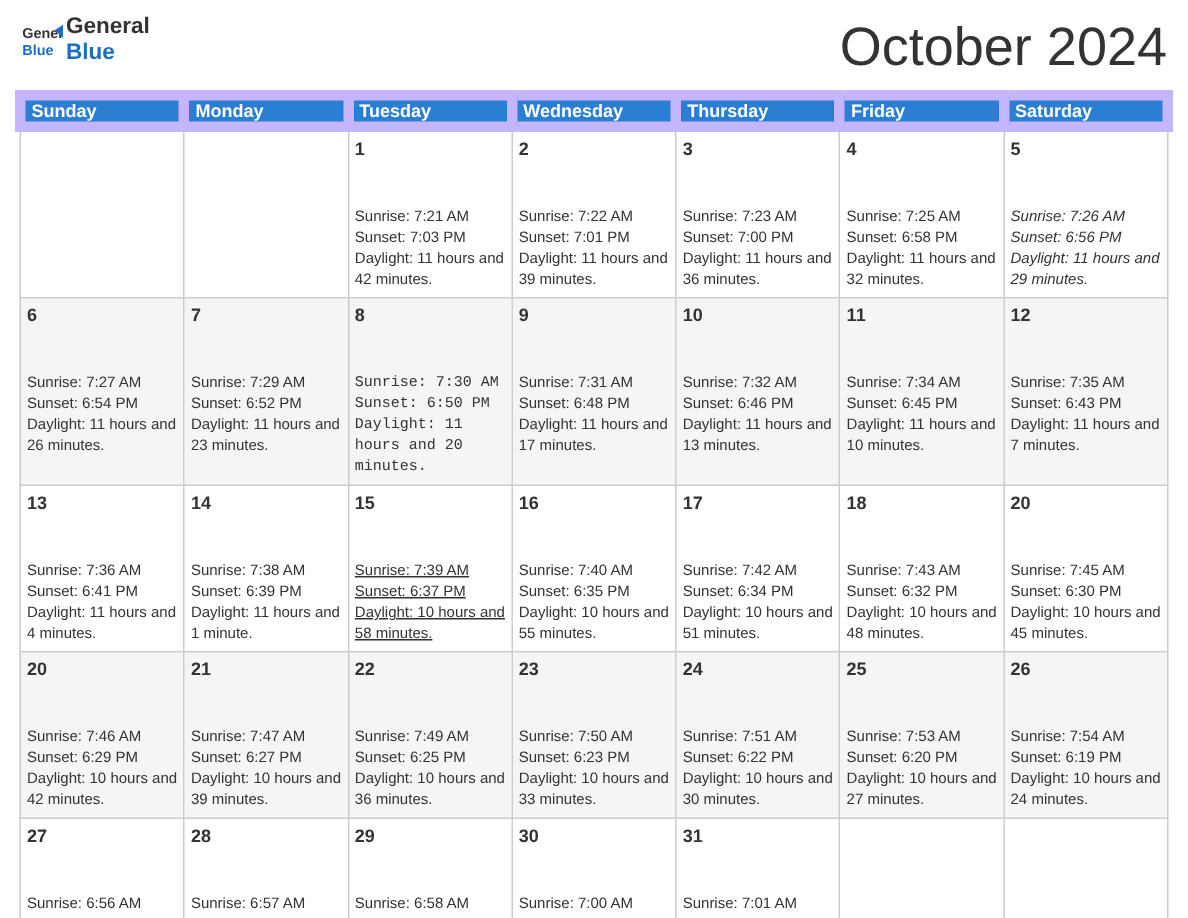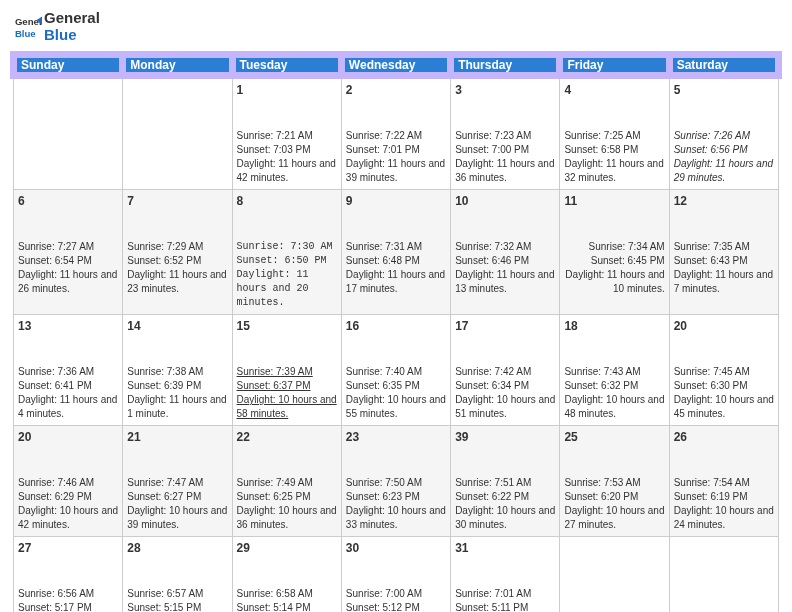--- a/index.html
+++ b/index.html
@@ -92,20 +92,21 @@
       <polygon points="26,8 32,4 32,14" fill="#1a6ec5"></polygon>
     </svg>
     <div>
       <div style="font-size:15px;font-weight:bold;color:#333;line-height:1.1;">
         <span style="color:#333;">General</span><br>
         <span style="color:#1a6ec5;">Blue</span>
       </div>
     </div>
   </div>
   <div class="title-area">
+    <div class="month-title">October 2024</div>
   </div>
 </div>
 
 <table>
   <thead>
     <tr>
       <th>Sunday</th>
       <th>Monday</th>
       <th>Tuesday</th>
       <th>Wednesday</th>
@@ -175,21 +176,21 @@
 Daylight: 11 hours and 17 minutes.</div>
         </td>
         <td>
           <span class="day-number">10</span>
           <div class="day-info" style="white-space: pre-line;">Sunrise: 7:32 AM
 Sunset: 6:46 PM
 Daylight: 11 hours and 13 minutes.</div>
         </td>
         <td>
           <span class="day-number">11</span>
-          <div class="day-info" style="white-space: pre-line; text-align: right;">Sunrise: 7:34 AM
+          <div class="day-info" style="white-space: pre-line;">Sunrise: 7:34 AM
 Sunset: 6:45 PM
 Daylight: 11 hours and 10 minutes.</div>
         </td>
         <td>
           <span class="day-number">12</span>
           <div class="day-info" style="white-space: pre-line;">Sunrise: 7:35 AM
 Sunset: 6:43 PM
 Daylight: 11 hours and 7 minutes.</div>
         </td>
       </tr>
@@ -256,21 +257,21 @@
 Sunset: 6:25 PM
 Daylight: 10 hours and 36 minutes.</div>
         </td>
         <td>
           <span class="day-number">23</span>
           <div class="day-info" style="white-space: pre-line;">Sunrise: 7:50 AM
 Sunset: 6:23 PM
 Daylight: 10 hours and 33 minutes.</div>
         </td>
         <td>
-          <span class="day-number">39</span>
+          <span class="day-number">24</span>
           <div class="day-info" style="white-space: pre-line;">Sunrise: 7:51 AM
 Sunset: 6:22 PM
 Daylight: 10 hours and 30 minutes.</div>
         </td>
         <td>
           <span class="day-number">25</span>
           <div class="day-info" style="white-space: pre-line;">Sunrise: 7:53 AM
 Sunset: 6:20 PM
 Daylight: 10 hours and 27 minutes.</div>
         </td>

